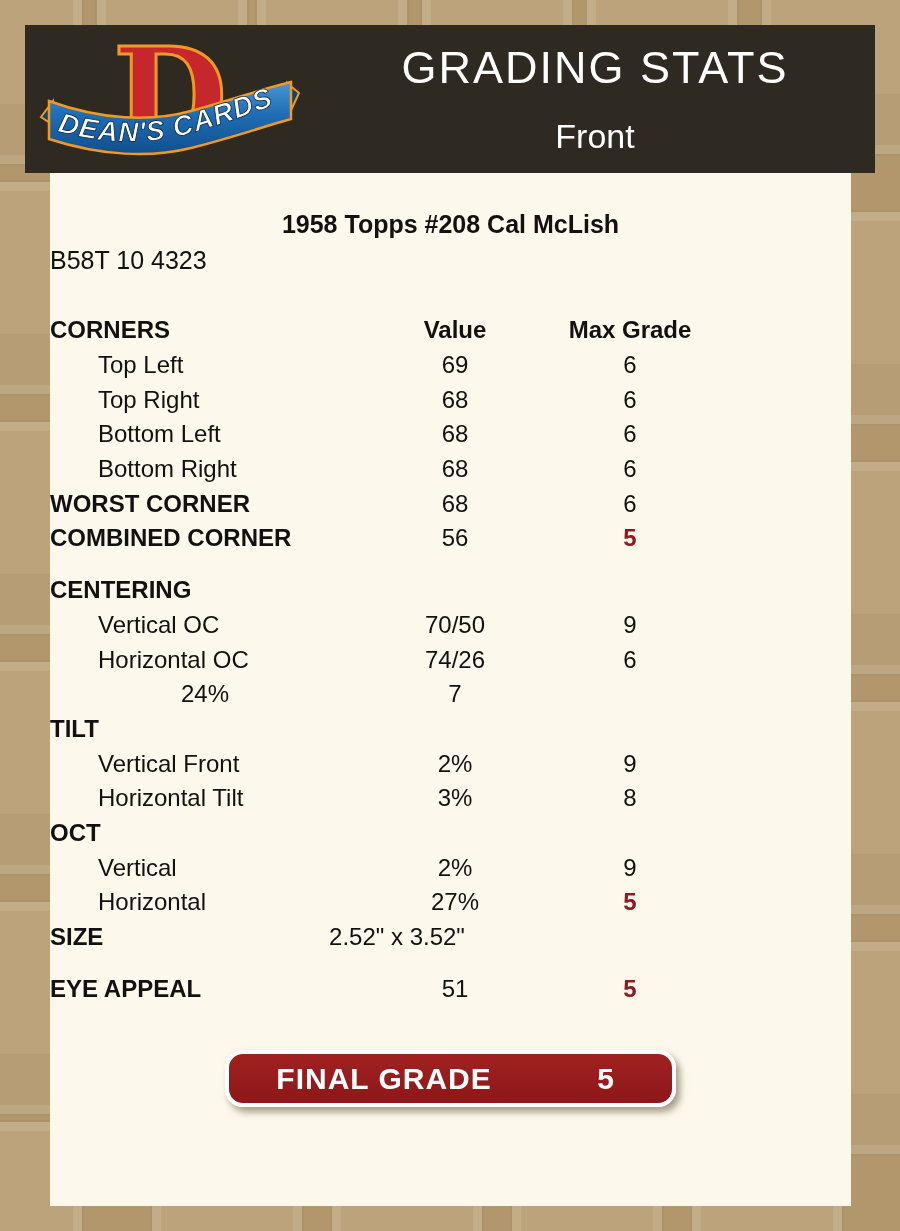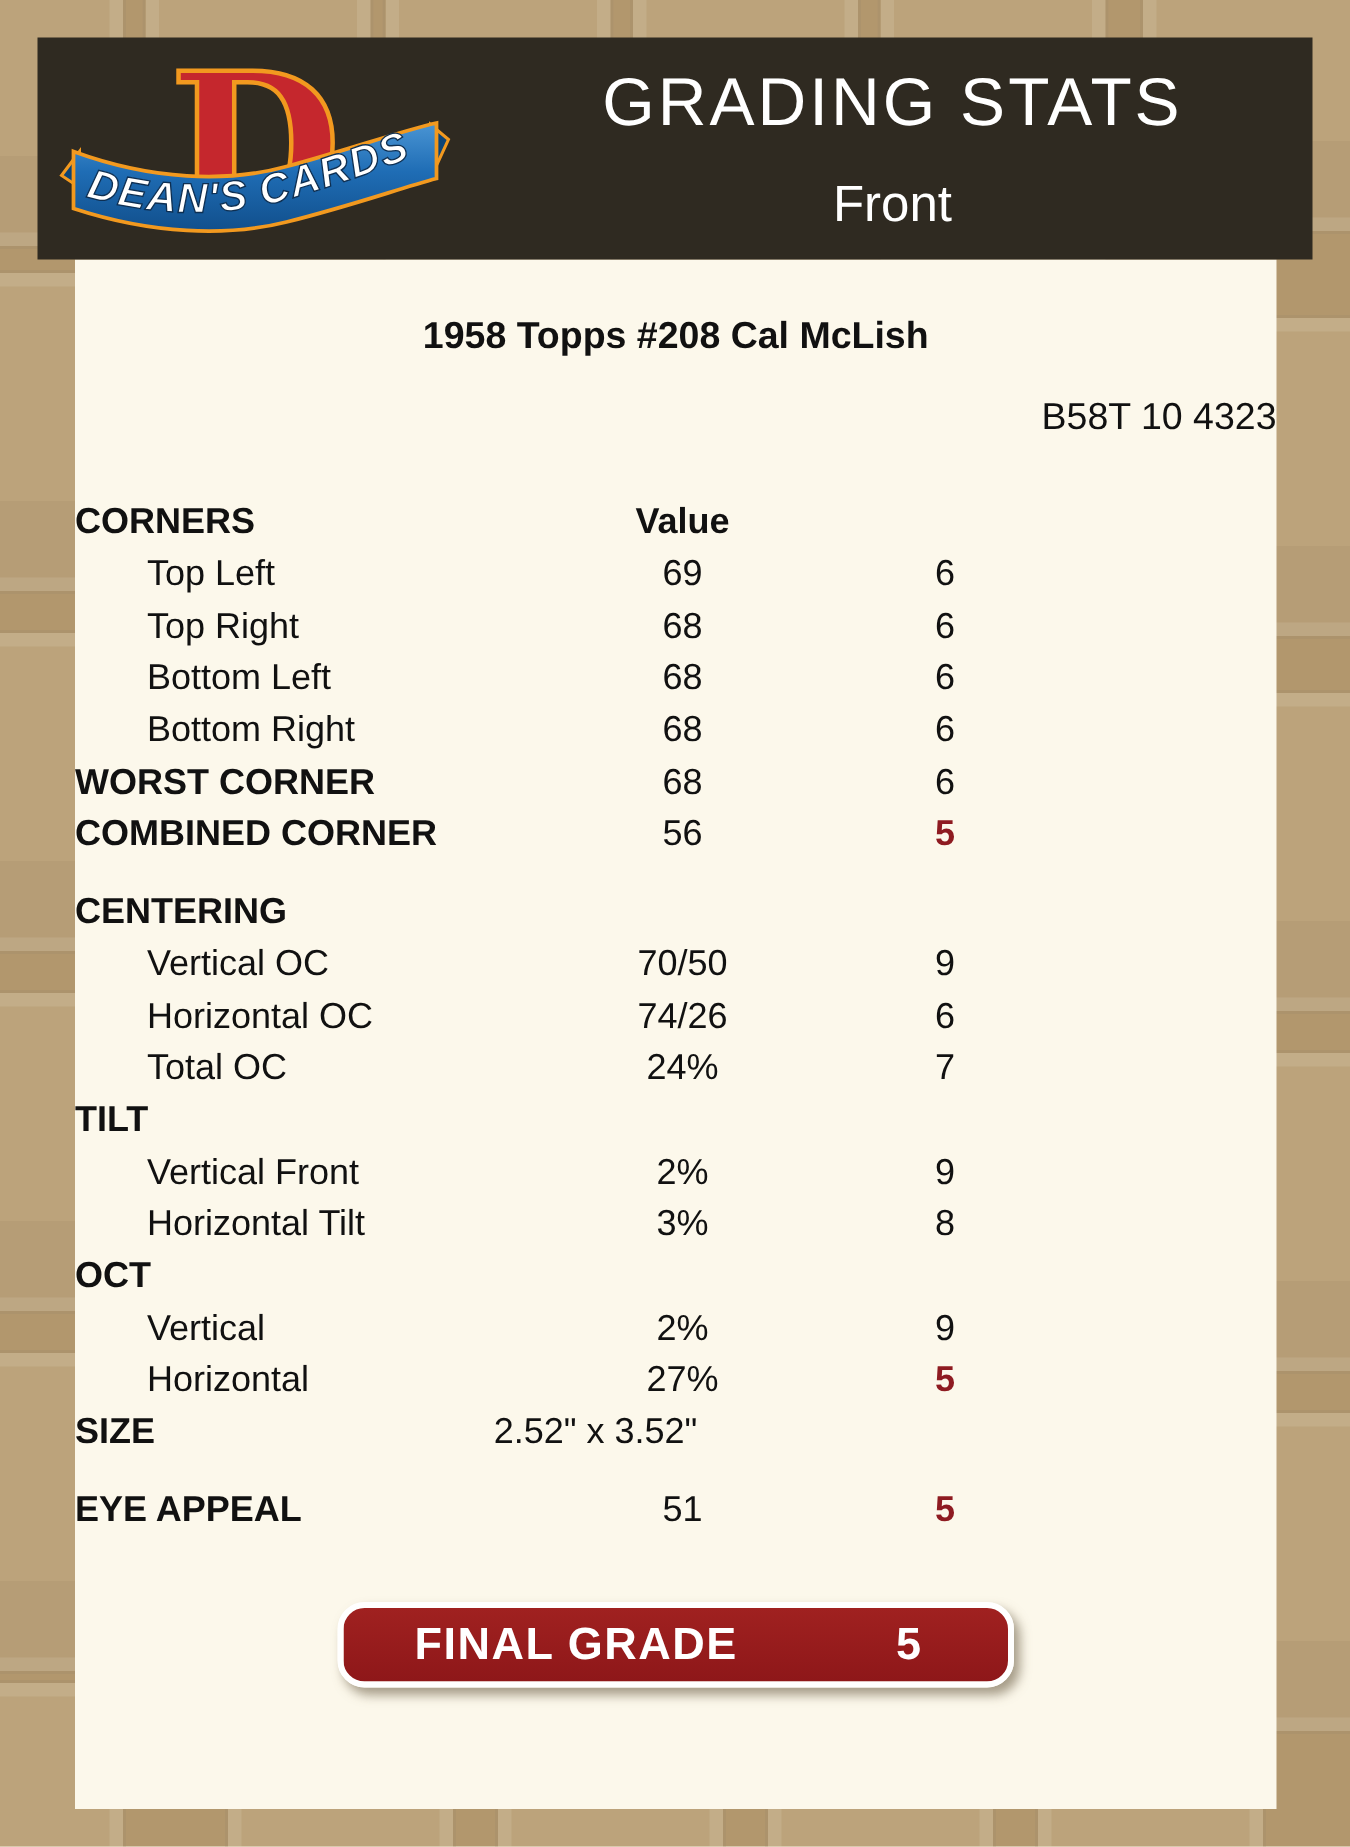--- a/index.html
+++ b/index.html
@@ -25,21 +25,21 @@
   .logo-wrap{width:290px;height:148px;flex:0 0 auto;display:flex;align-items:center;justify-content:center;}
   .hdr-text{flex:1;display:flex;flex-direction:column;align-items:center;justify-content:center;color:#fff;gap:20px;}
   .hdr-title{font-size:45px;letter-spacing:2px;line-height:1.15;}
   .hdr-sub{font-size:34px;margin-top:4px;}
   
   .panel{
     position:absolute;left:50px;top:173px;width:801px;height:1033px;
     background:#fcf8eb;color:#111;
   }
   .card-title{margin-top:36px;text-align:center;font-size:25px;font-weight:bold;line-height:30px;}
-  .card-code{margin-top:24px;text-align:right;font-size:25px;line-height:30px;}
+  .card-code{margin-top:6px;text-align:left;font-size:25px;line-height:30px;}
   
   .stats{margin-top:38px;}
   .t-row{
     display:grid;grid-template-columns:310px 190px 160px;
     height:34.7px;align-items:center;
     font-size:24px;
   }
   .t-row.spacer{height:17px;}
   .t-label{text-align:left;white-space:nowrap;}
   .t-label.ind{padding-left:48px;}
@@ -93,20 +93,21 @@
   </div>
 
   <div class="panel">
     <div class="card-title">1958 Topps #208 Cal McLish</div>
     <div class="card-code">B58T 10 4323</div>
 
     <div class="stats">
         <div class="t-row">
     <div class="t-label b">CORNERS</div>
     <div class="t-value b">Value</div>
+    <div class="t-grade b">Max Grade</div>
   </div>
         <div class="t-row">
     <div class="t-label ind">Top Left</div>
     <div class="t-value">69</div>
     <div class="t-grade">6</div>
   </div>
         <div class="t-row">
     <div class="t-label ind">Top Right</div>
     <div class="t-value">68</div>
     <div class="t-grade">6</div>
@@ -141,21 +142,20 @@
     <div class="t-label ind">Vertical OC</div>
     <div class="t-value">70/50</div>
     <div class="t-grade">9</div>
   </div>
         <div class="t-row">
     <div class="t-label ind">Horizontal OC</div>
     <div class="t-value">74/26</div>
     <div class="t-grade">6</div>
   </div>
         <div class="t-row">
-    <div class="t-label ind">Total OC</div>
     <div class="t-value">24%</div>
     <div class="t-grade">7</div>
   </div>
         <div class="t-row">
     <div class="t-label b">TILT</div>
     <div class="t-value"></div>
     <div class="t-grade"></div>
   </div>
         <div class="t-row">
     <div class="t-label ind">Vertical Front</div>

